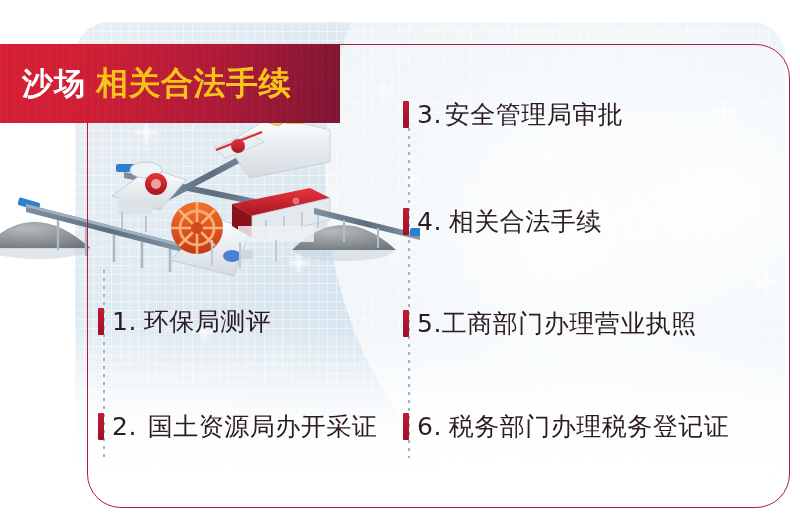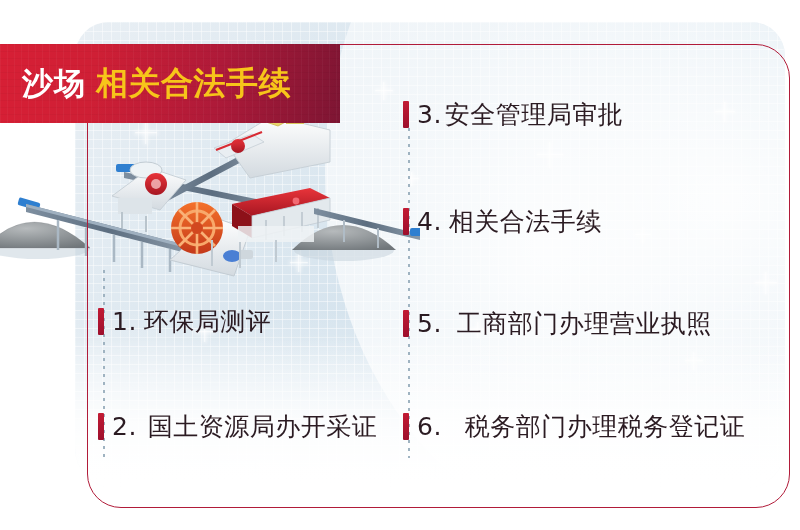--- a/index.html
+++ b/index.html
@@ -298,27 +298,27 @@
 
 <div class="item" id="item4">
   <span class="bar"></span>
   <span class="txt">4.</span>
   <span class="txt" style="margin-left:7px;">相关合法手续</span>
 </div>
 
 <div class="item" id="item5">
   <span class="bar"></span>
   <span class="txt">5.</span>
-  <span class="txt" style="margin-left:15px;">工商部门办理营业执照</span>
+  <span class="txt" style="margin-left:0;">工商部门办理营业执照</span>
 </div>
 
 <div class="item" id="item6">
   <span class="bar"></span>
   <span class="txt">6.</span>
-  <span class="txt" style="margin-left:23px;">税务部门办理税务登记证</span>
+  <span class="txt" style="margin-left:7px;">税务部门办理税务登记证</span>
 </div>
 
 <div class="item" id="item1">
   <span class="bar"></span>
   <span class="txt">1.</span>
   <span class="txt" style="margin-left:7px;">环保局测评</span>
 </div>
 
 <div class="item" id="item2">
   <span class="bar"></span>

